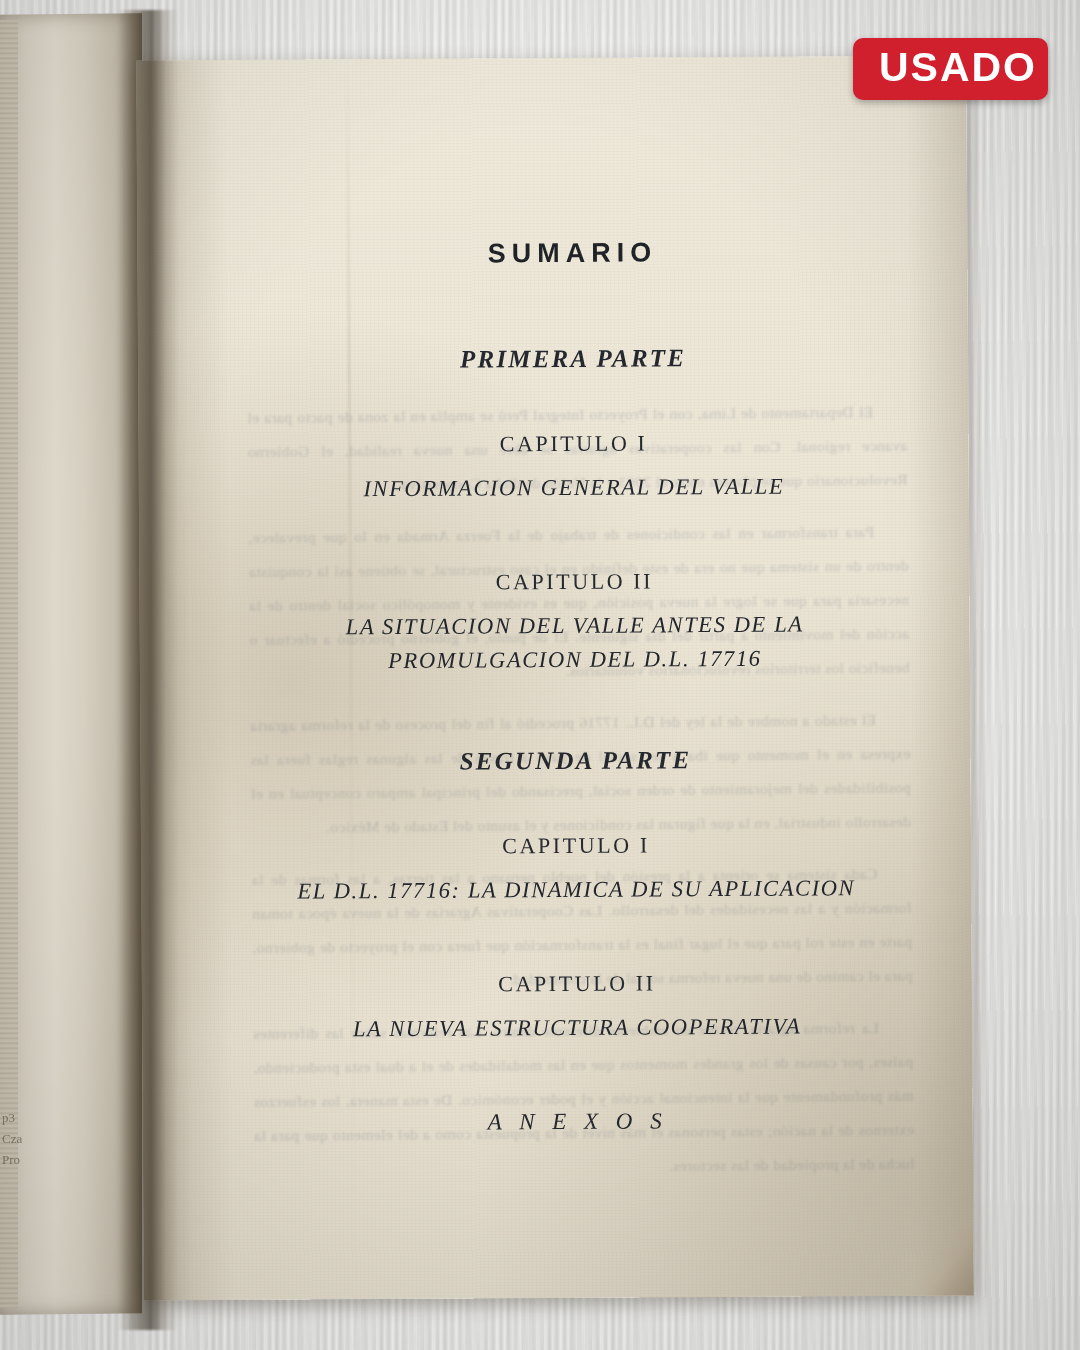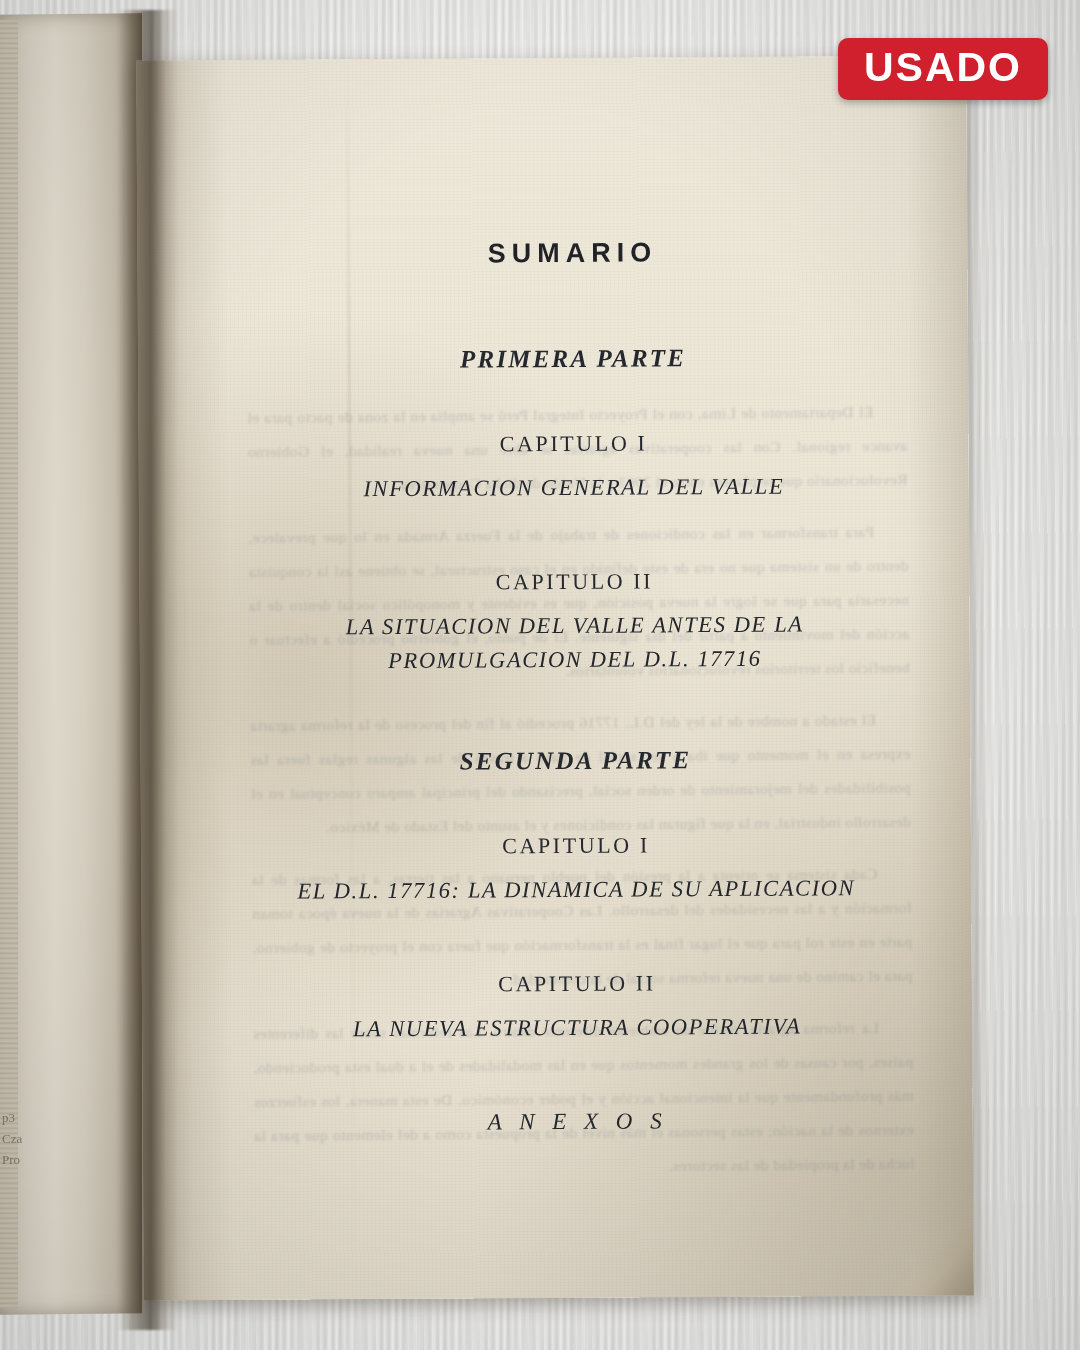--- a/index.html
+++ b/index.html
@@ -252,21 +252,21 @@
   .badge {
     position: absolute;
     right: 32px;
     top: 38px;
     background: #d0202e;
     color: #ffffff;
     font-family: "Liberation Sans", sans-serif;
     font-weight: 700;
     font-size: 41px;
     letter-spacing: 2px;
-    padding: 9px 26px 12px 26px;
+    padding: 9px 11px 12px 26px;
     border-radius: 10px;
     box-shadow: 0 3px 7px rgba(0,0,0,.28);
     line-height: 1;
   }
 </style>
 </head>
 <body>
 
 <div class="stage">
   <div class="backdrop"></div>

